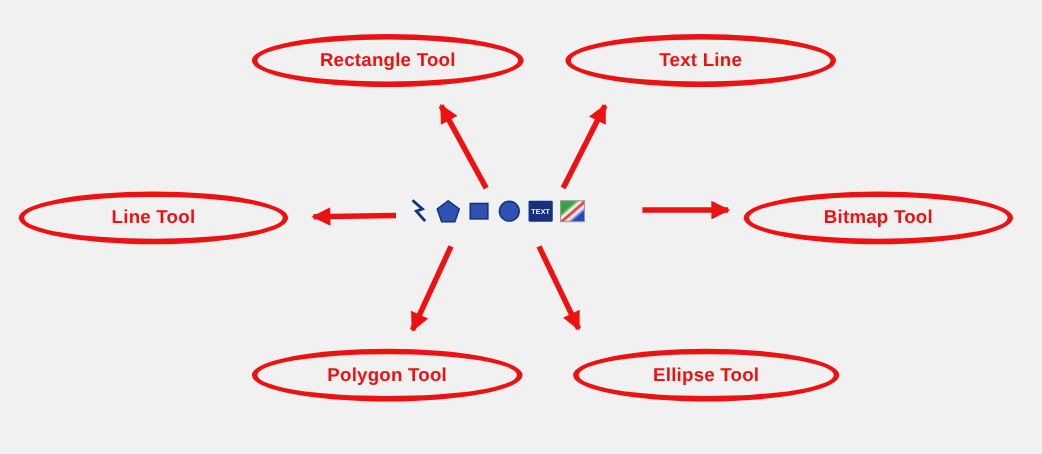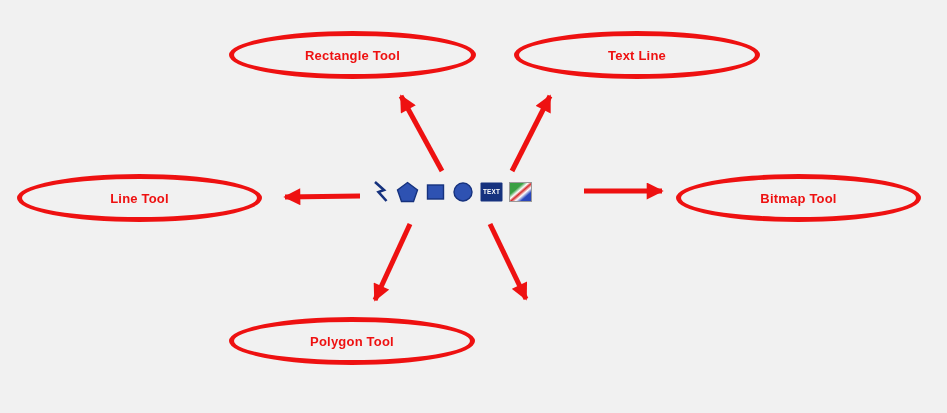--- a/index.html
+++ b/index.html
@@ -29,21 +29,21 @@
     border: 5px solid var(--color-accent, #ee1111);
     border-radius: 50%;
     display: flex;
     align-items: center;
     justify-content: center;
     background: transparent;
   }
   .callout-label {
     color: var(--color-accent, #ee1111);
     font-weight: bold;
-    font-size: 13px;
+    font-size: 17px;
     letter-spacing: 0.2px;
     white-space: nowrap;
   }
 
   .c-rectangle { left: 229px; top: 31px;  width: 247px; height: 48px; }
   .c-text      { left: 514px; top: 31px;  width: 246px; height: 48px; }
   .c-line      { left: 17px;  top: 174px; width: 245px; height: 48px; }
   .c-bitmap    { left: 676px; top: 174px; width: 245px; height: 48px; }
   .c-polygon   { left: 229px; top: 317px; width: 246px; height: 48px; }
   .c-ellipse   { left: 521px; top: 317px; width: 242px; height: 48px; }
@@ -111,20 +111,23 @@
   </div>
 
   <div class="callout c-bitmap">
     <span class="callout-label">Bitmap Tool</span>
   </div>
 
   <div class="callout c-polygon">
     <span class="callout-label">Polygon Tool</span>
   </div>
 
+  <div class="callout c-ellipse">
+    <span class="callout-label">Ellipse Tool</span>
+  </div>
 
   <div class="toolbar">
 
     <span class="tool">
       <svg width="19" height="24" viewBox="0 0 19 24">
         <polyline class="icon-stroke" points="4,2 13,10 7.5,12 15.5,21"></polyline>
       </svg>
     </span>
 
     <span class="tool">

